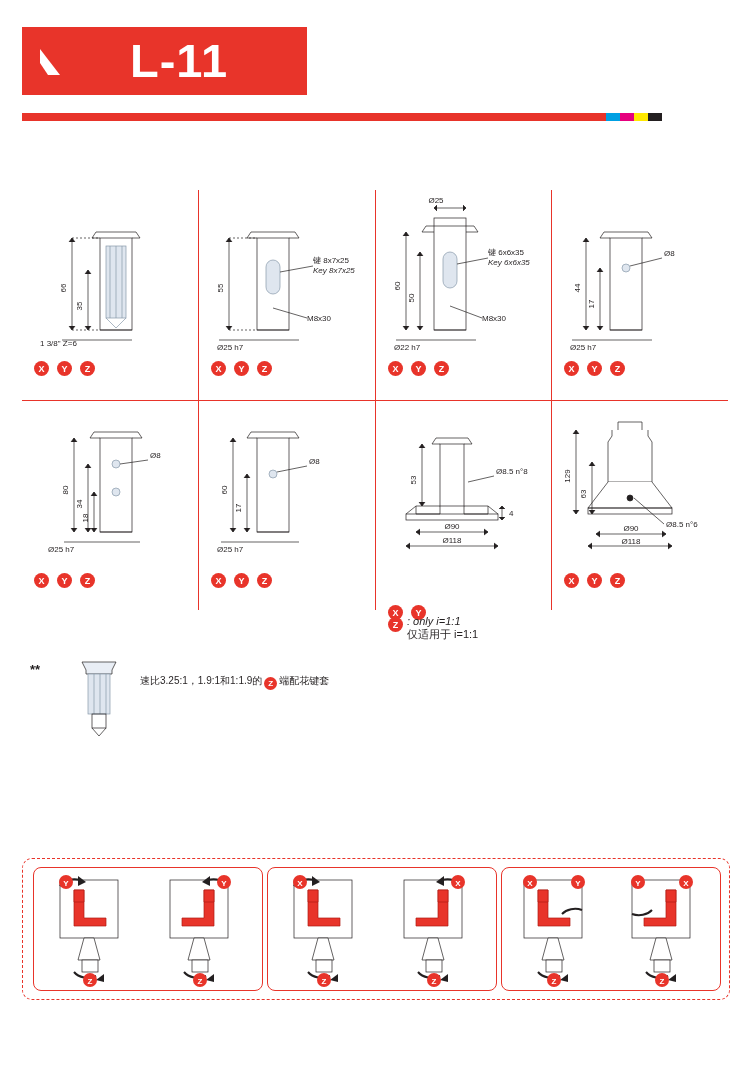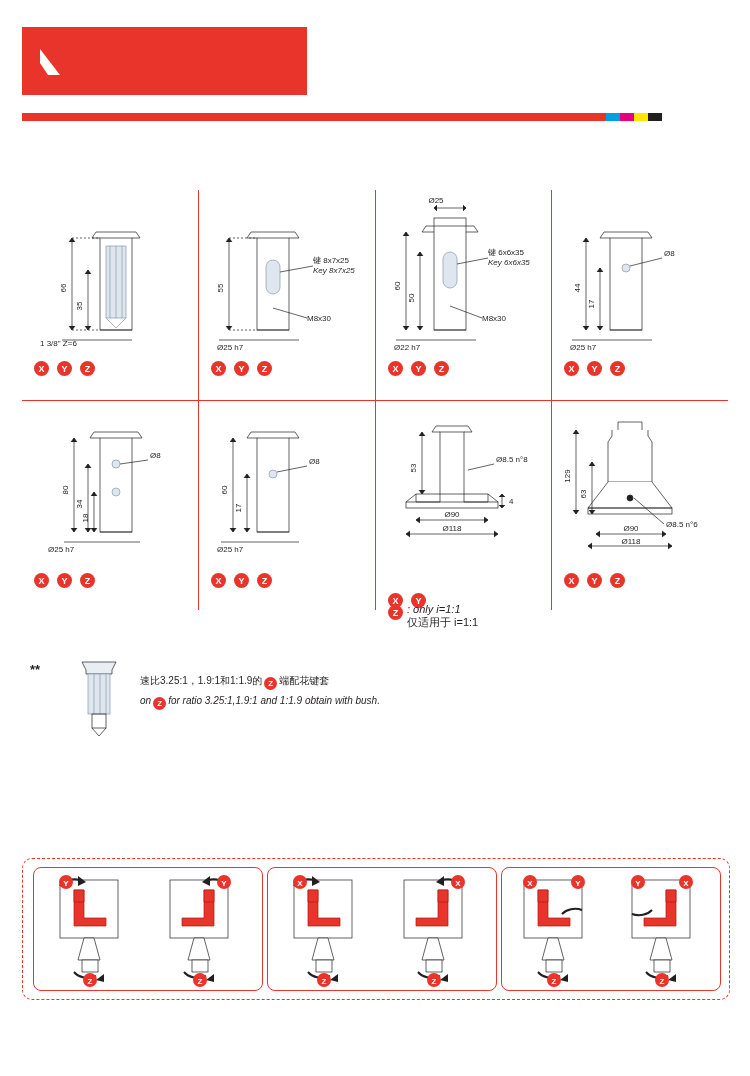--- a/index.html
+++ b/index.html
@@ -72,20 +72,21 @@
 </head>
 <body>
 
 <div class="page">
 
   <div class="header">
     <div class="hdr-red"></div>
     <svg class="hdr-arrow" viewBox="0 0 30 30">
       <polygon points="2,2 22,28 10,28 2,16" fill="#ffffff"></polygon>
     </svg>
+    <div class="hdr-title">L-11</div>
     <div class="hdr-rule"></div>
     <div class="cmyk">
       <i class="c1"></i>
         <i class="c2"></i>
         <i class="c3"></i>
         <i class="c4"></i>
     </div>
 
   </div>
 
@@ -262,21 +263,21 @@
         <text x="110" y="62" font-size="8" fill="#231f20">Ø8</text>
         <text x="18" y="150" font-size="8" fill="#231f20">Ø25 h7</text>
       </svg>
       <div class="badges">
         <div class="badge">X</div>
         <div class="badge">Y</div>
         <div class="badge">Z</div>
       </div>
     </div>
 
-    <div class="cell" style="left:354px;top:212px;height:230px;">
+    <div class="cell" style="left:354px;top:224px;height:230px;">
       <svg class="drawing" viewBox="0 0 176 170">
         <g stroke="#231f20" fill="none" stroke-width="0.7">
           <rect x="64" y="30" width="24" height="62"></rect>
           <path d="M56 30 L64 30 M56 30 L60 24 L92 24 L96 30 L88 30"></path>
           <path d="M40 92 L64 92 L64 100 L40 100 Z"></path>
           <path d="M88 92 L112 92 L112 100 L88 100 Z"></path>
           <path d="M30 100 L40 92 M112 92 L122 100"></path>
           <rect x="30" y="100" width="92" height="6"></rect>
           <line x1="46" y1="30" x2="46" y2="92"></line>
           <path d="M43 34 L46 30 L49 34 M43 88 L46 92 L49 88" fill="#231f20"></path>
@@ -348,23 +349,20 @@
         <line x1="20" y1="18" x2="20" y2="58" stroke="#8899aa"></line>
         <line x1="26" y1="18" x2="26" y2="58" stroke="#8899aa"></line>
         <line x1="32" y1="18" x2="32" y2="58" stroke="#8899aa"></line>
         <rect x="18" y="58" width="14" height="14"></rect>
         <path d="M18 72 L25 80 L32 72"></path>
       </g>
     </svg>
     <div class="note-line1">
       <span>速比3.25:1，1.9:1和1:1.9的</span><span class="inlinebadge">Z</span><span>端配花键套</span>
     </div>
-    <div class="note-line2">
-      <span>on</span><span class="inlinebadge">Z</span><span>for ratio 3.25:1,1.9:1 and 1:1.9 obtain with bush.</span>
-    </div>
   </div>
 
 
   <div class="rotwrap">
 
     <div class="rotgrp" style="left:10px;width:228px;">
       <div class="rotcell" style="left:4px;">
         <svg viewBox="0 0 110 122" width="110" height="122">
           <g stroke="#231f20" fill="none" stroke-width="0.7">
             <rect x="22" y="12" width="58" height="58"></rect>

